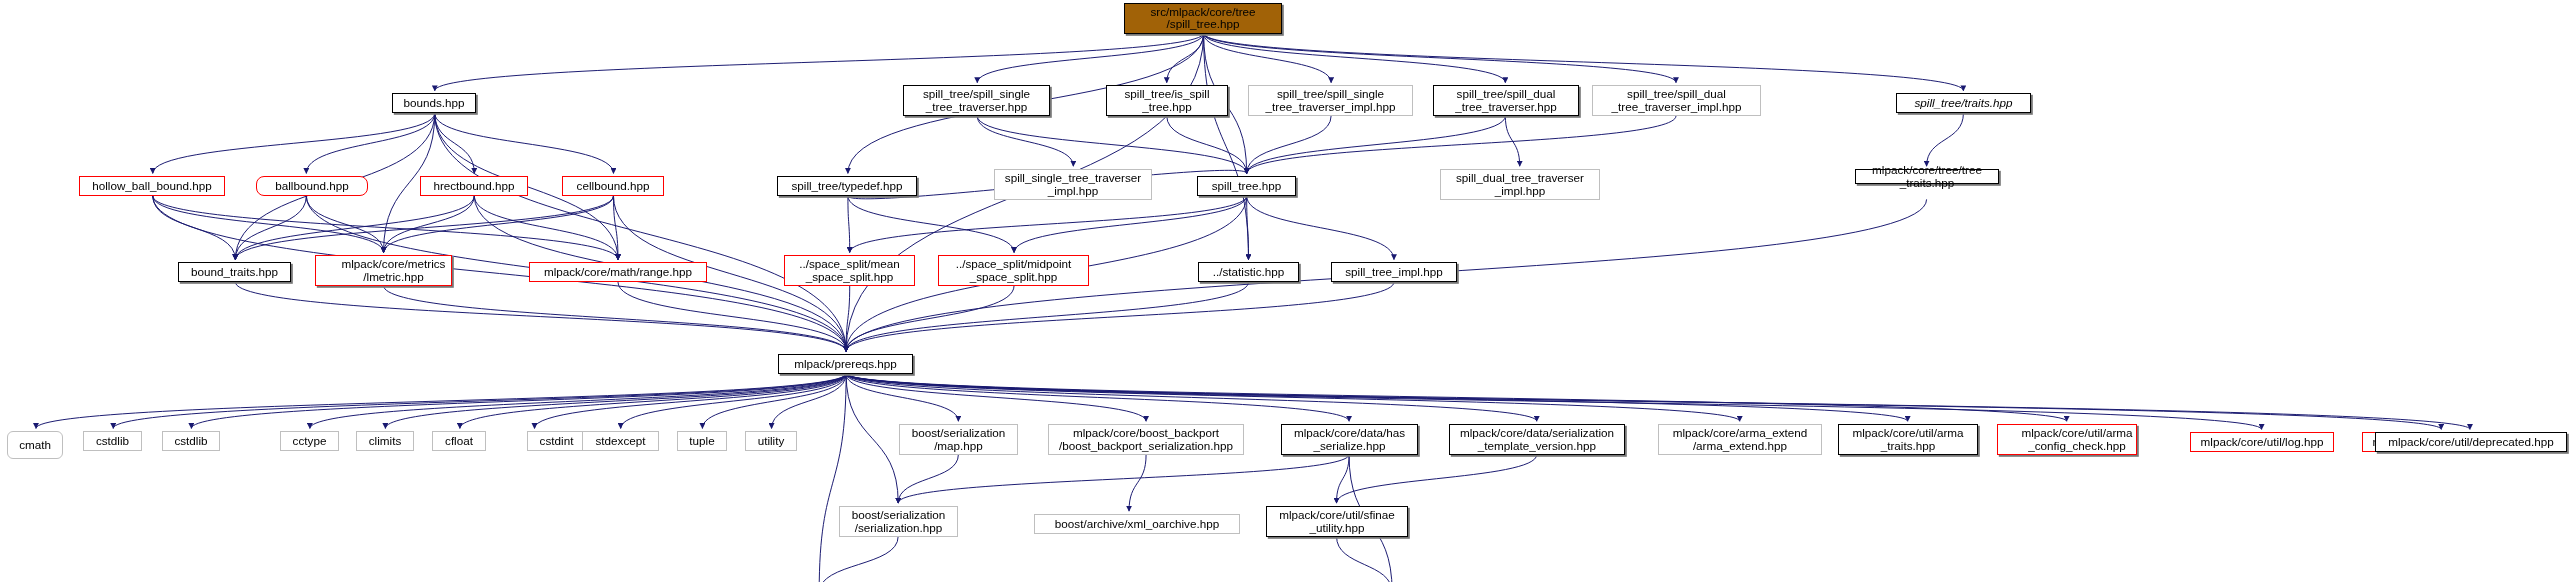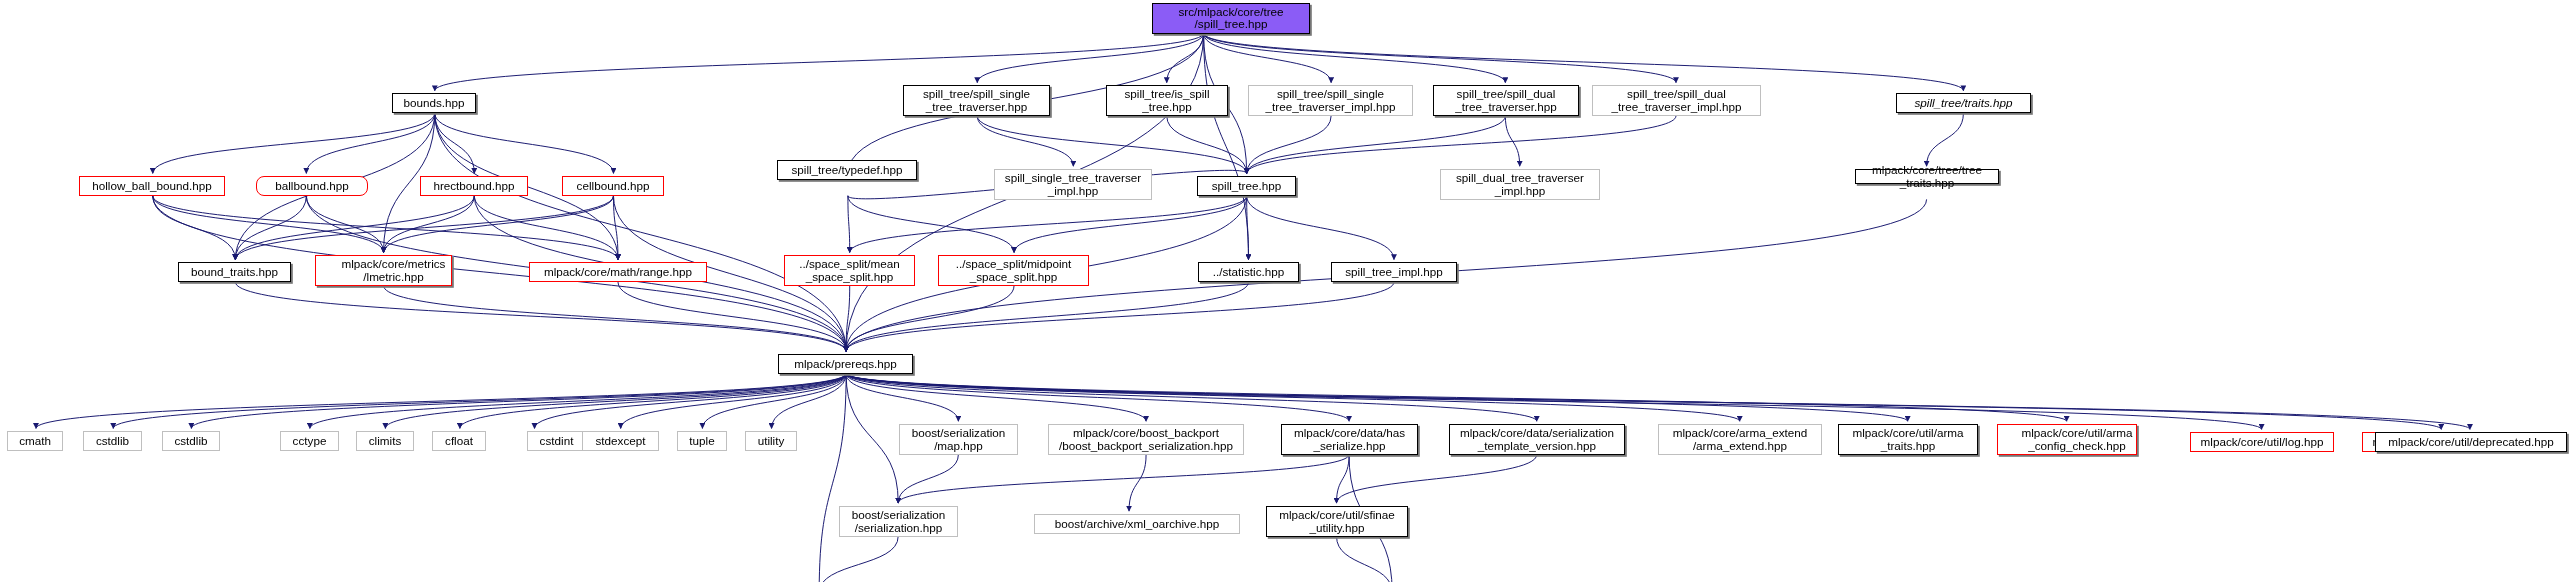--- a/index.html
+++ b/index.html
@@ -21,21 +21,21 @@
     color:#000000;
     font-size:11.7px;
     line-height:12.6px;
     white-space:pre;
     letter-spacing:0px;
     z-index:5;
   }
   .node.black{border:0.9px solid #000000;box-shadow:1.8px 1.8px 0 0 #777777;}
   .node.red{border:0.9px solid #ff0000;}
   .node.grey{border:0.9px solid #bfbfbf;}
-  .node.root{background:#8b5cf6;border:0.9px solid #000000;box-shadow:1.8px 1.8px 0 0 #777777;margin-left:28px;}
+  .node.root{background:#a16207;border:0.9px solid #000000;box-shadow:1.8px 1.8px 0 0 #777777;}
   .node.redshadow{border:0.9px solid #ff0000;box-shadow:1.8px 1.8px 0 0 #777777;padding-left:20px;}
 </style>
 </head>
 <body>
 
 <div id="canvas">
   <svg id="edges" viewBox="0 0 2866 648" xmlns="http://www.w3.org/2000/svg">
     <defs>
       <marker id="arrow" viewBox="0 0 10 10" refX="9" refY="5" markerWidth="6" markerHeight="6" orient="auto-start-reverse">
         <path d="M 0 0 L 10 5 L 0 10 z" fill="#191970"></path>
@@ -144,40 +144,40 @@
 _tree_traverser_impl.hpp</div>
       <div class="node black" style="left: 1433px; top: 85px; width: 146px; height: 31px;">spill_tree/spill_dual
 _tree_traverser.hpp</div>
       <div class="node grey" style="left: 1592px; top: 85px; width: 169px; height: 31px;">spill_tree/spill_dual
 _tree_traverser_impl.hpp</div>
       <div class="node black" style="left: 1896px; top: 93px; width: 135px; height: 20px; font-style: italic;">spill_tree/traits.hpp</div>
       <div class="node red" style="left: 79px; top: 176px; width: 146px; height: 20px;">hollow_ball_bound.hpp</div>
       <div class="node red" style="left: 256px; top: 176px; width: 112px; height: 20px; border-radius: 8px;">ballbound.hpp</div>
       <div class="node red" style="left: 420px; top: 176px; width: 108px; height: 20px;">hrectbound.hpp</div>
       <div class="node red" style="left: 562px; top: 176px; width: 102px; height: 20px;">cellbound.hpp</div>
-      <div class="node black" style="left: 777px; top: 160px; width: 140px; height: 20px;">spill_tree/typedef.hpp</div>
+      <div class="node black" style="left: 777px; top: 176px; width: 140px; height: 20px;">spill_tree/typedef.hpp</div>
       <div class="node grey" style="left: 994px; top: 169px; width: 158px; height: 31px;">spill_single_tree_traverser
 _impl.hpp</div>
       <div class="node black" style="left: 1197px; top: 176px; width: 99px; height: 20px;">spill_tree.hpp</div>
       <div class="node grey" style="left: 1440px; top: 169px; width: 160px; height: 31px;">spill_dual_tree_traverser
 _impl.hpp</div>
       <div class="node black" style="left: 1855px; top: 169px; width: 144px; height: 15px;">mlpack/core/tree/tree
 _traits.hpp</div>
       <div class="node black" style="left: 178px; top: 262px; width: 113px; height: 20px;">bound_traits.hpp</div>
       <div class="node redshadow" style="left: 315px; top: 255px; width: 137px; height: 31px;">mlpack/core/metrics
 /lmetric.hpp</div>
       <div class="node red" style="left: 529px; top: 262px; width: 178px; height: 20px;">mlpack/core/math/range.hpp</div>
       <div class="node red" style="left: 784px; top: 255px; width: 131px; height: 31px;">../space_split/mean
 _space_split.hpp</div>
       <div class="node red" style="left: 938px; top: 255px; width: 151px; height: 31px;">../space_split/midpoint
 _space_split.hpp</div>
       <div class="node black" style="left: 1198px; top: 262px; width: 101px; height: 20px; text-align: right;">../statistic.hpp</div>
       <div class="node black" style="left: 1331px; top: 262px; width: 126px; height: 20px;">spill_tree_impl.hpp</div>
       <div class="node black" style="left: 778px; top: 354px; width: 135px; height: 20px;">mlpack/prereqs.hpp</div>
-      <div class="node grey" style="left: 7.2px; top: 431px; width: 56px; height: 20px;">cmath</div>
+      <div class="node grey" style="left: 7.2px; top: 431px; width: 56px; height: 28px; border-radius: 6px;">cmath</div>
       <div class="node grey" style="left: 83px; top: 431px; width: 59px; height: 20px;">cstdlib</div>
       <div class="node grey" style="left: 162px; top: 431px; width: 58px; height: 20px;">cstdlib</div>
       <div class="node grey" style="left: 280px; top: 431px; width: 59px; height: 20px;">cctype</div>
       <div class="node grey" style="left: 356px; top: 431px; width: 58px; height: 20px;">climits</div>
       <div class="node grey" style="left: 432px; top: 431px; width: 54px; height: 20px;">cfloat</div>
       <div class="node grey" style="left: 504px; top: 431px; width: 59px; height: 20px; margin-left: 23px;">cstdint</div>
       <div class="node grey" style="left: 582px; top: 431px; width: 77px; height: 20px;">stdexcept</div>
       <div class="node grey" style="left: 677px; top: 431px; width: 50px; height: 20px;">tuple</div>
       <div class="node grey" style="left: 745px; top: 431px; width: 52px; height: 20px;">utility</div>
       <div class="node grey" style="left: 899px; top: 424px; width: 119px; height: 31px;">boost/serialization

